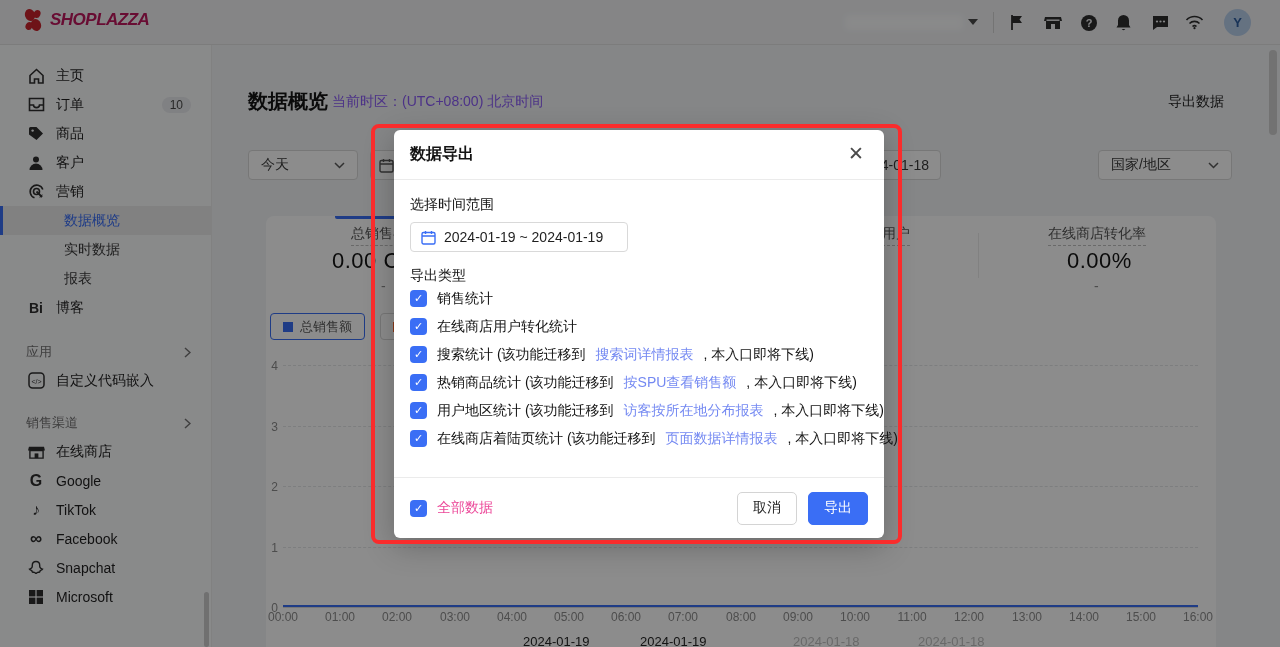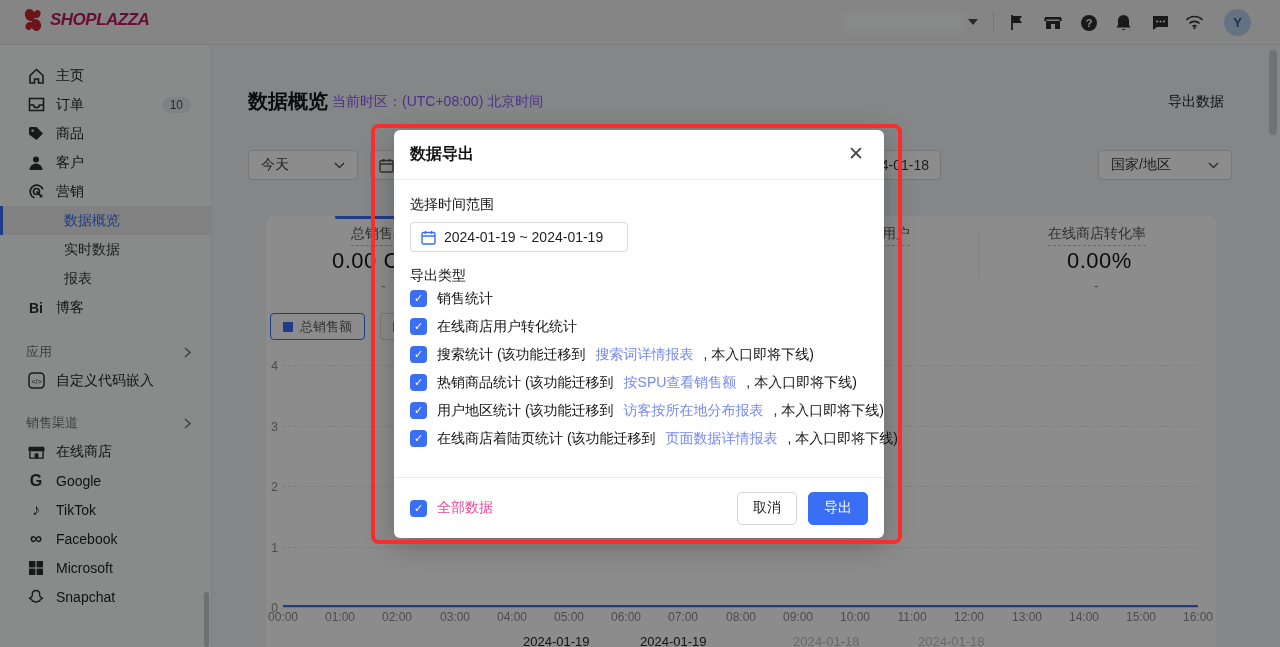--- a/index.html
+++ b/index.html
@@ -292,36 +292,36 @@
   <div class="side-item">
     <span class="ic glyph-ic" style="font-size:16px">♪</span>
     <span class="lbl">TikTok</span>
   </div>
   <div class="side-item">
     <span class="ic glyph-ic" style="font-size:17px">∞</span>
     <span class="lbl">Facebook</span>
   </div>
   <div class="side-item">
     <span class="ic">
+      <svg width="16" height="16" viewBox="0 0 16 16" fill="none" stroke="#2f2f2f" stroke-width="1.4">
+          <path d="M8 1.5c2.3 0 3.7 1.7 3.7 3.8 0 .8 0 1.5.2 2 .5 1.2 1.8 1.6 2.6 1.9-.6.9-1.9.9-2.3 1.5-.3.5-.1 1-.8 1.4-.6.4-1.4-.1-2.1.4-.5.3-.8.8-1.3.8s-.8-.5-1.3-.8c-.7-.5-1.5 0-2.1-.4-.7-.4-.5-.9-.8-1.4-.4-.6-1.7-.6-2.3-1.5.8-.3 2.1-.7 2.6-1.9.2-.5.2-1.2.2-2C4.3 3.2 5.7 1.5 8 1.5z"></path>
+        </svg>
+    </span>
+    <span class="lbl">Snapchat</span>
+  </div>
+  <div class="side-item">
+    <span class="ic">
       <svg width="14" height="14" viewBox="0 0 14 14" fill="#2f2f2f">
           <rect x="0" y="0" width="6.4" height="6.4"></rect>
           <rect x="7.6" y="0" width="6.4" height="6.4"></rect>
           <rect x="0" y="7.6" width="6.4" height="6.4"></rect>
           <rect x="7.6" y="7.6" width="6.4" height="6.4"></rect>
         </svg>
     </span>
     <span class="lbl">Microsoft</span>
-  </div>
-  <div class="side-item">
-    <span class="ic">
-      <svg width="16" height="16" viewBox="0 0 16 16" fill="none" stroke="#2f2f2f" stroke-width="1.4">
-          <path d="M8 1.5c2.3 0 3.7 1.7 3.7 3.8 0 .8 0 1.5.2 2 .5 1.2 1.8 1.6 2.6 1.9-.6.9-1.9.9-2.3 1.5-.3.5-.1 1-.8 1.4-.6.4-1.4-.1-2.1.4-.5.3-.8.8-1.3.8s-.8-.5-1.3-.8c-.7-.5-1.5 0-2.1-.4-.7-.4-.5-.9-.8-1.4-.4-.6-1.7-.6-2.3-1.5.8-.3 2.1-.7 2.6-1.9.2-.5.2-1.2.2-2C4.3 3.2 5.7 1.5 8 1.5z"></path>
-        </svg>
-    </span>
-    <span class="lbl">Snapchat</span>
   </div>
 
   <div class="side-scroll"></div>
 </div>
 
 <div class="content">
   <div class="page-title">数据概览</div>
   <div class="tz">当前时区：(UTC+08:00) 北京时间</div>
   <div class="export-link">导出数据</div>
   <div class="v-scroll"></div>

